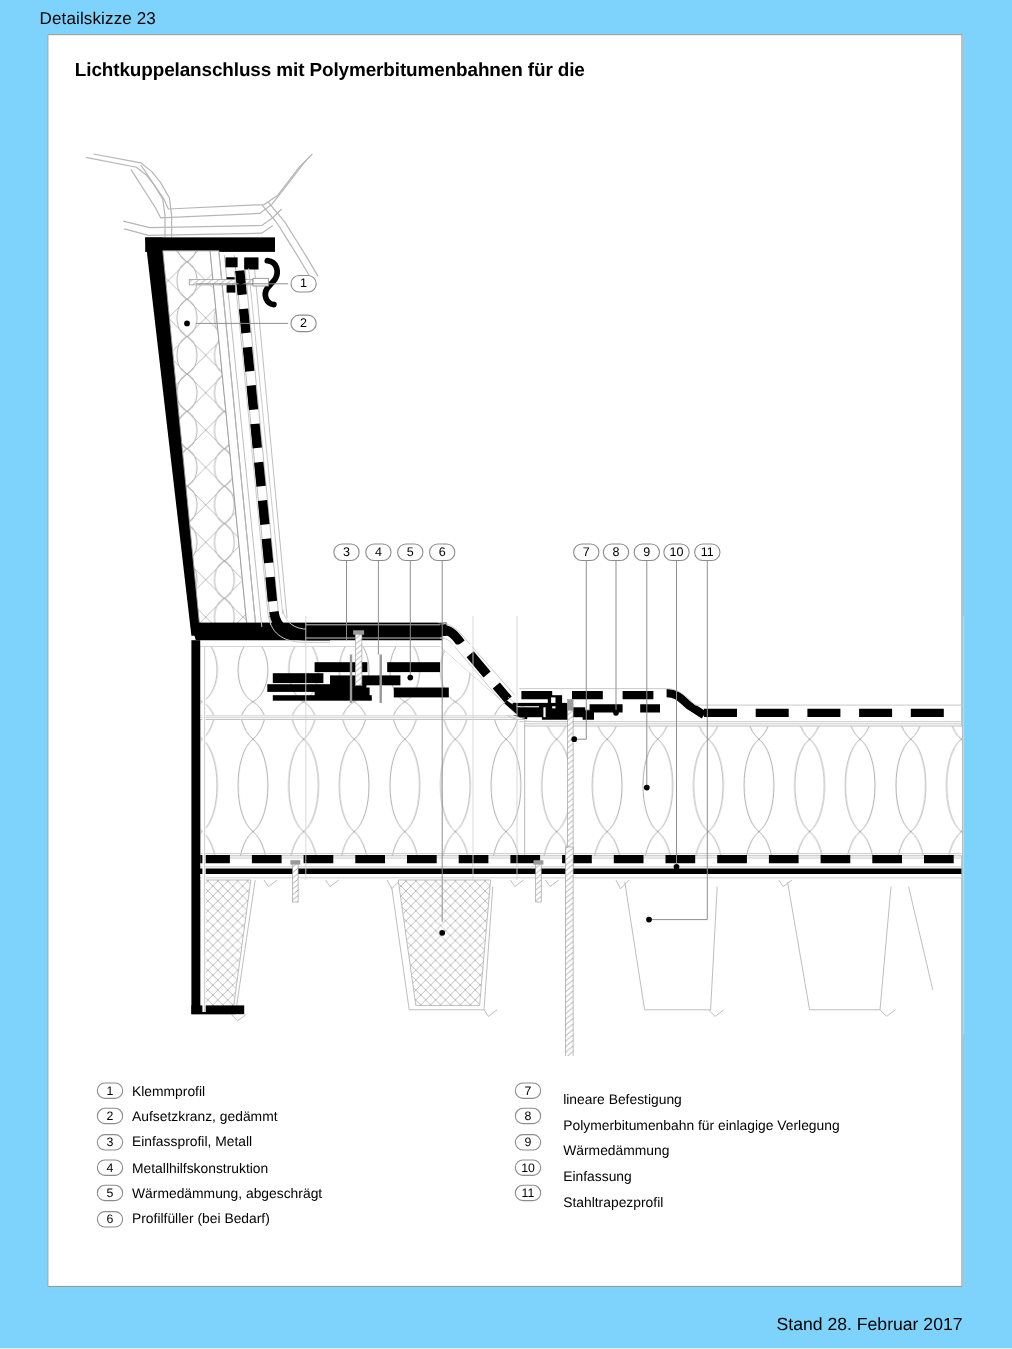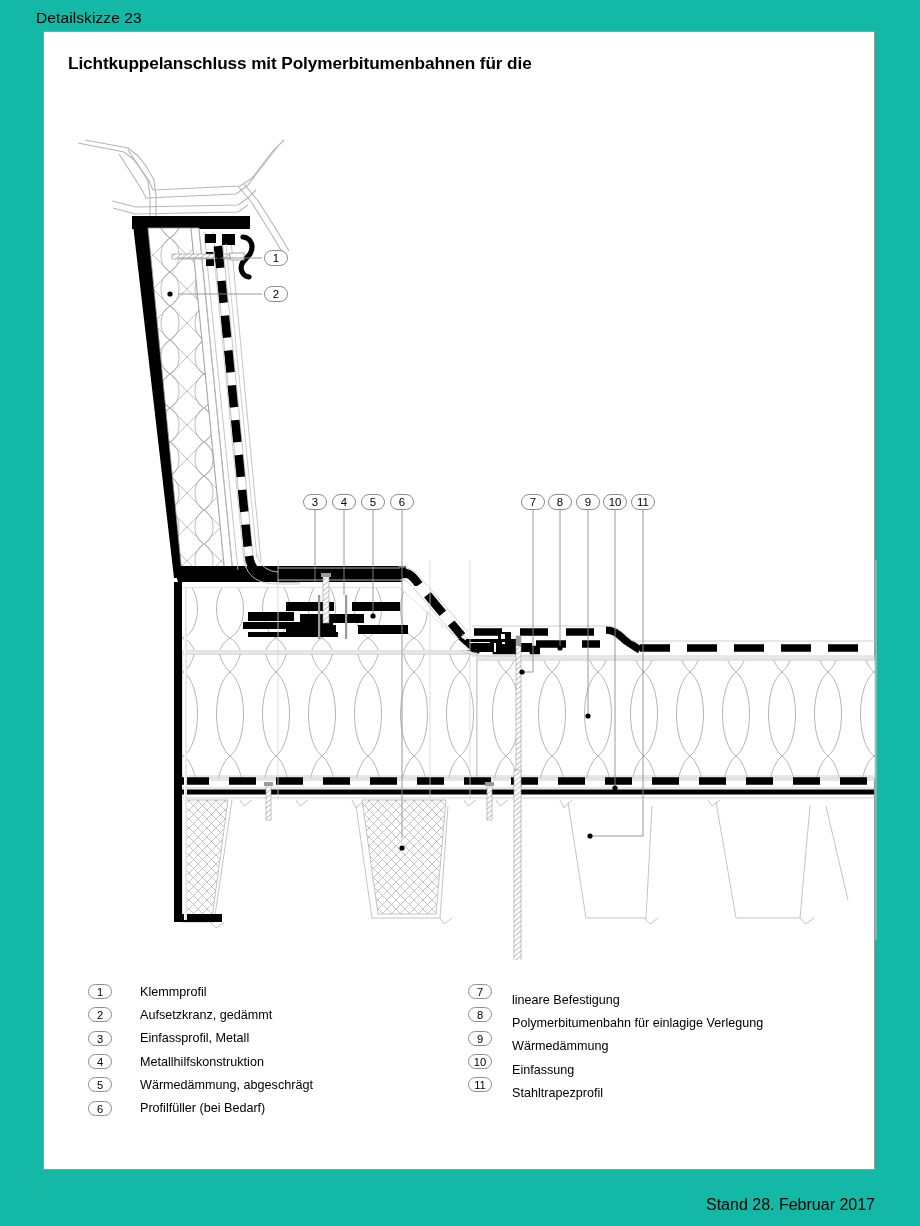--- a/index.html
+++ b/index.html
@@ -12,21 +12,21 @@
     height: 1226px;
     position: relative;
     font-family: "Liberation Sans", sans-serif;
     color: #000000;
     overflow: hidden;
   }
   #page {
     position: absolute;
     left: 0; top: 0;
     width: 920px; height: 1226px;
-    background: #14b8a6;
+    background: #7dd3fc;
   }
   #sheet-label {
     position: absolute;
     left: 36px;
     top: 8px;
     font-size: 15.5px;
     line-height: 20px;
     color: #000;
     letter-spacing: 0.1px;
     white-space: nowrap;
@@ -97,21 +97,21 @@
     border: 1px solid #8c8c8c;
     border-radius: 9px;
     font-size: 11.2px;
     line-height: 15px;
     text-align: center;
     color: #000;
     background: #fff;
     box-sizing: border-box;
   }
   .legend-text {
-    margin-left: 28px;
+    margin-left: 8px;
     font-size: 12.6px;
     line-height: 16px;
     white-space: nowrap;
   }
   .legend-col.right .legend-text { margin-left: 20px; margin-top: 16px; }
 
   
   .callout {
     position: absolute;
     width: 24px;

